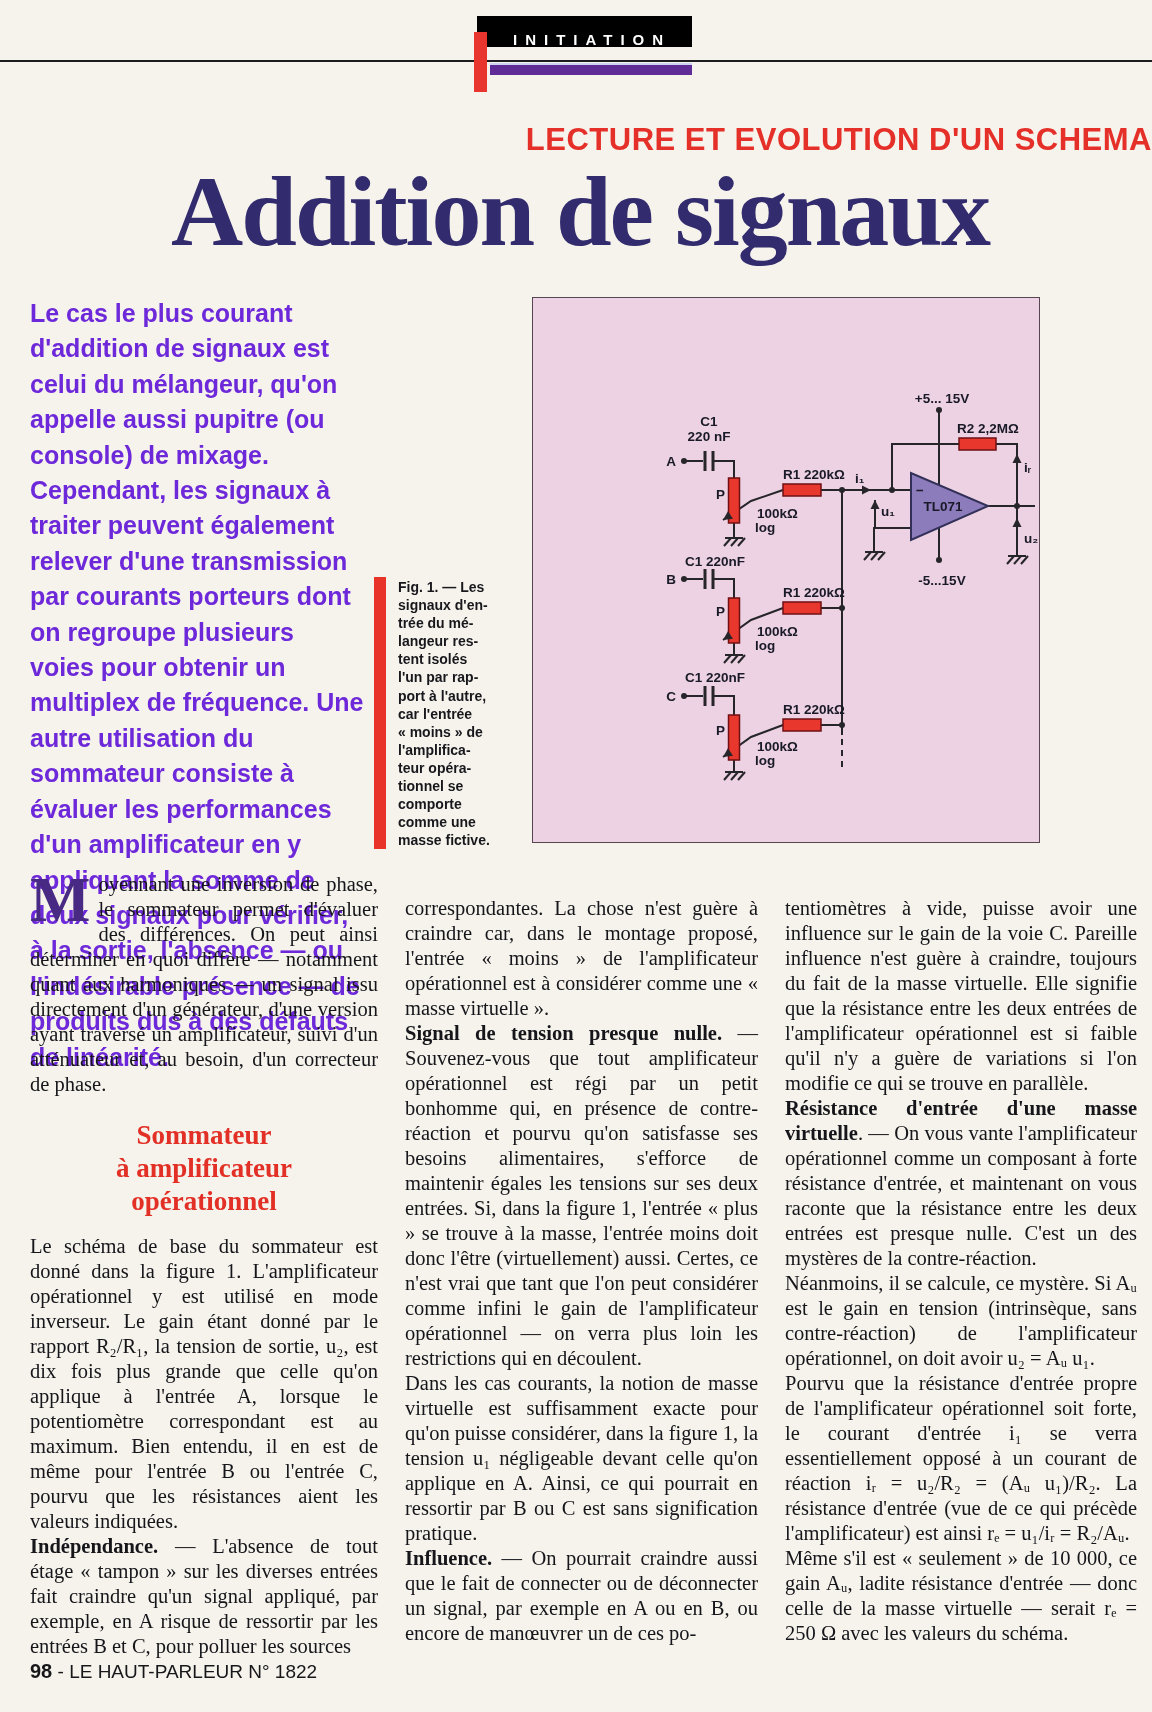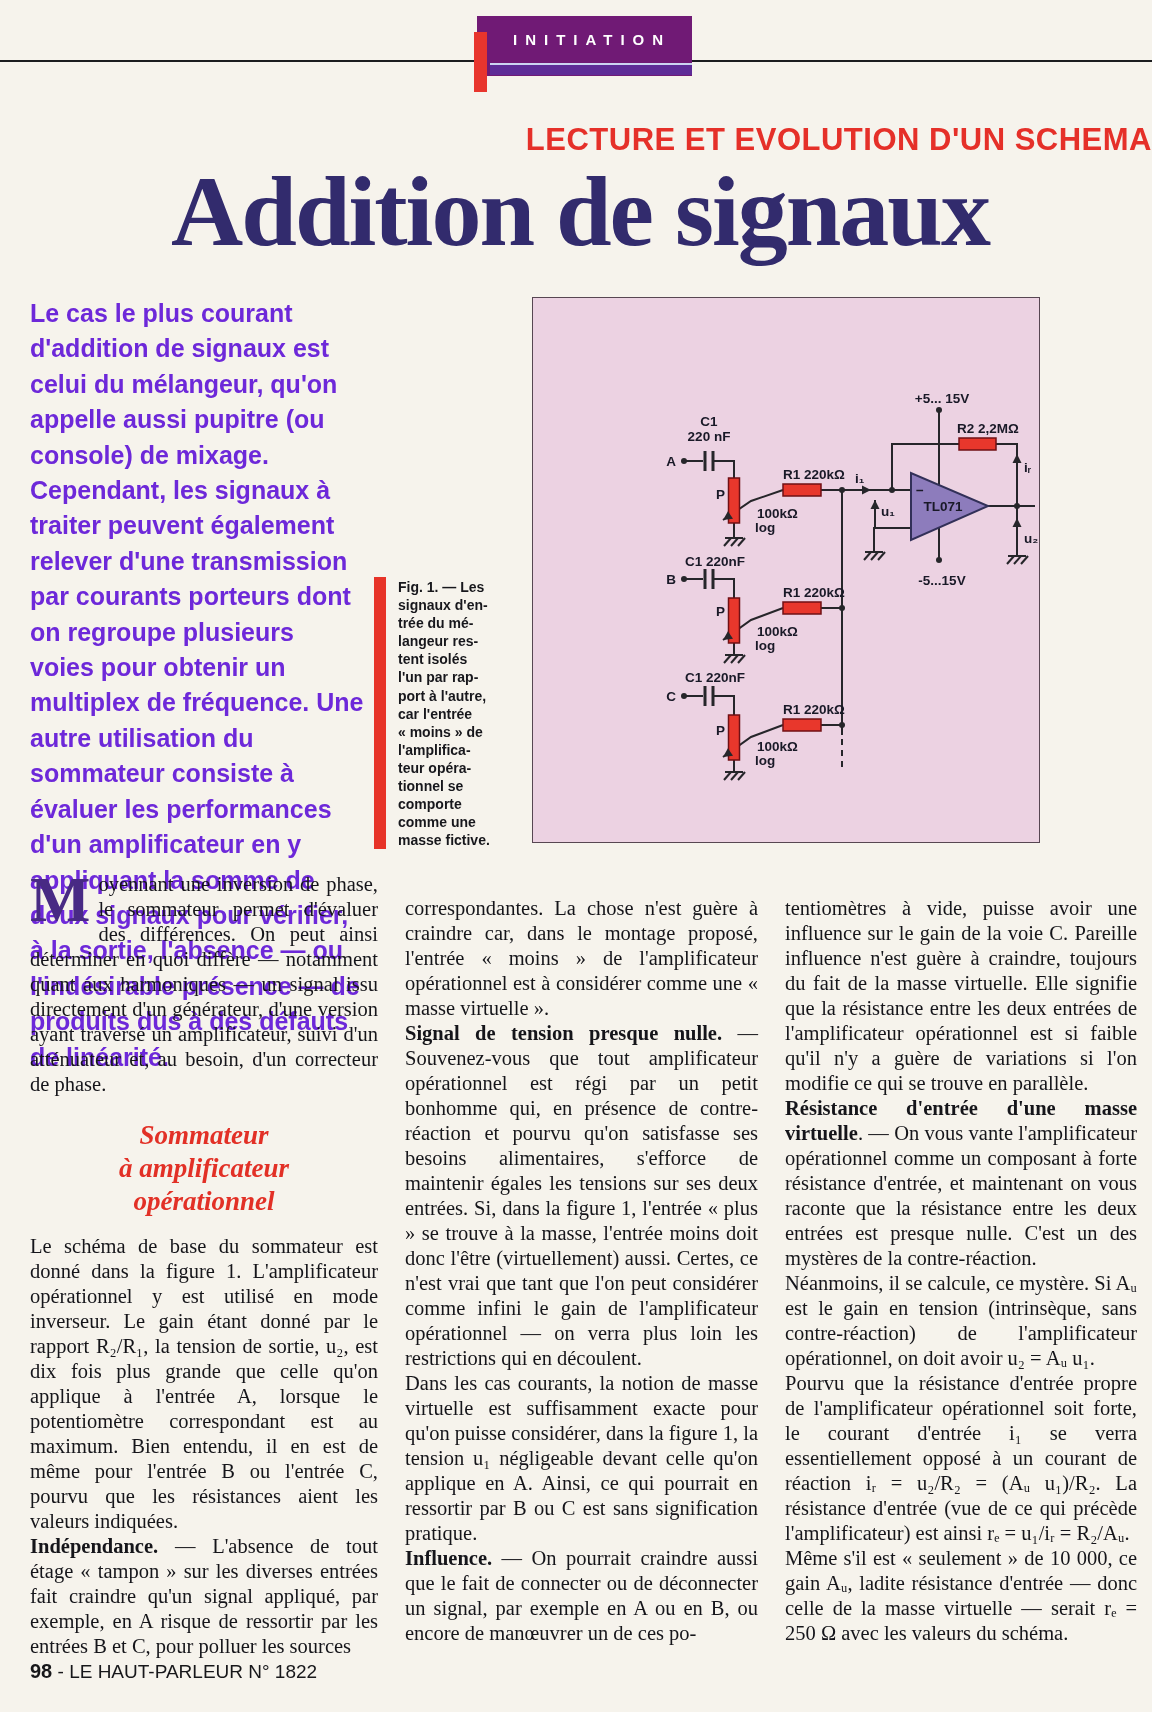--- a/index.html
+++ b/index.html
@@ -1,21 +1,21 @@
 <!DOCTYPE html>
 <html><head>
 <meta charset="utf-8">
 <style>
   html,body{margin:0;padding:0;background:#9a9a9a;}
   .page{position:relative;width:1152px;height:1712px;background:#f6f3ec;
         font-family:"Liberation Sans",sans-serif;overflow:hidden;}
 
   .top-rule{position:absolute;left:0;top:60px;width:1152px;height:2px;background:#1c1c1f;}
 
-  .banner{position:absolute;left:477px;top:16px;width:215px;height:60px;background:#701a75;}
+  .banner{position:absolute;left:477px;top:16px;width:215px;height:31px;background:#000000;}
   .banner-red{position:absolute;left:-3px;top:16px;width:13px;height:60px;background:#e8352d;}
   .banner-label{position:absolute;left:36px;top:15px;color:#ffffff;font-size:15px;
                 font-weight:bold;letter-spacing:8px;}
   .banner-purple{position:absolute;left:13px;top:47px;width:202px;height:10px;
                  background:#5e2b97;border-top:2px solid #ccd4f2;}
 
   .kicker{position:absolute;left:0;top:122px;width:1152px;text-align:right;
           font-size:31px;font-weight:bold;color:#e53029;letter-spacing:0.5px;}
   .title{position:absolute;left:0;top:150px;width:1152px;text-align:center;margin:4px;
          font-family:"Liberation Serif","DejaVu Serif",serif;font-size:100px;
@@ -33,21 +33,21 @@
 
   .col{position:absolute;font-family:"Liberation Serif","DejaVu Serif",serif;
        font-size:20.5px;line-height:25px;color:#15151a;text-align:justify;}
   .col p{margin:0;}
   .col1{left:30px;top:872px;width:348px;}
   .col2{left:405px;top:896px;width:353px;}
   .col3{left:785px;top:896px;width:352px;}
   .dropcap{float:left;font-size:64px;line-height:50px;font-weight:bold;
            color:#482a84;margin:3px 8px 0 0;}
   .red-heading{text-align:center;font-size:27px;line-height:33px;color:#e23026;
-               white-space:pre-line;margin:22px 0 16px 0;font-weight:bold;font-style:italic;}
+               white-space:pre-line;margin:22px 0 16px 0;font-weight:bold;}
   .lead{font-weight:bold;}
 
   .footer{position:absolute;left:30px;top:1660px;font-size:19px;color:#17171a;}
   .footer b{font-size:20px;}
 
   
   .wire{stroke:#26262a;stroke-width:2;fill:none;}
   .wire-d{stroke:#26262a;stroke-width:2;fill:none;stroke-dasharray:6 5;}
   .plate{stroke:#26262a;stroke-width:3;fill:none;}
   .comp{fill:#e8372c;stroke:#701015;stroke-width:1.5;}

